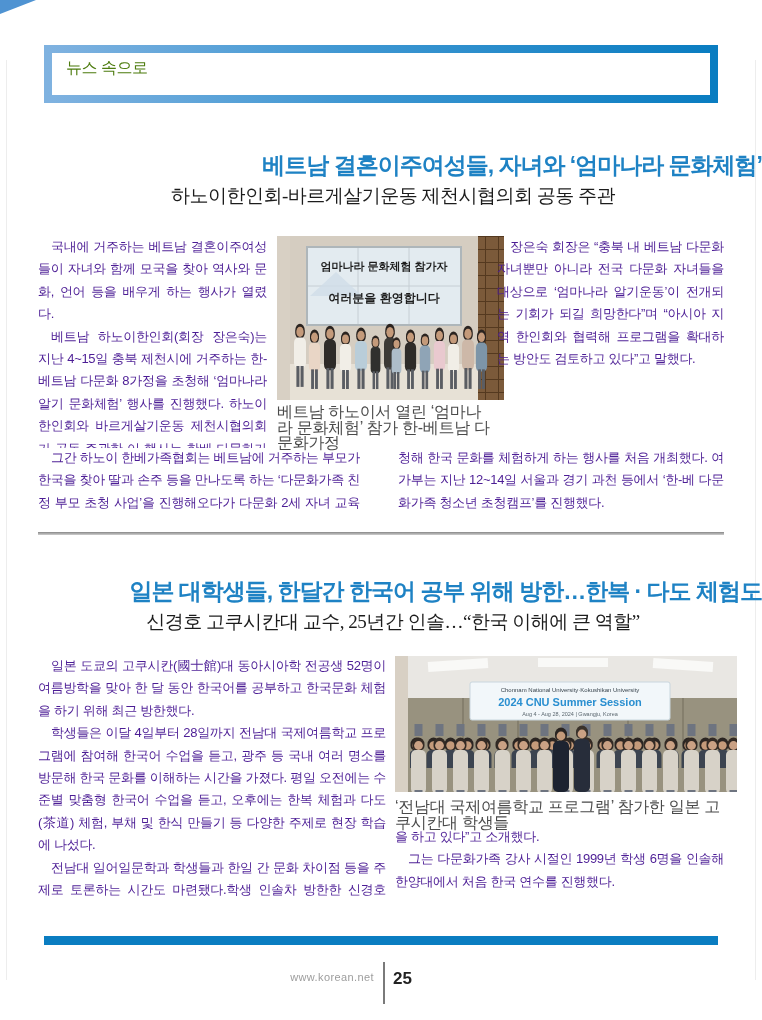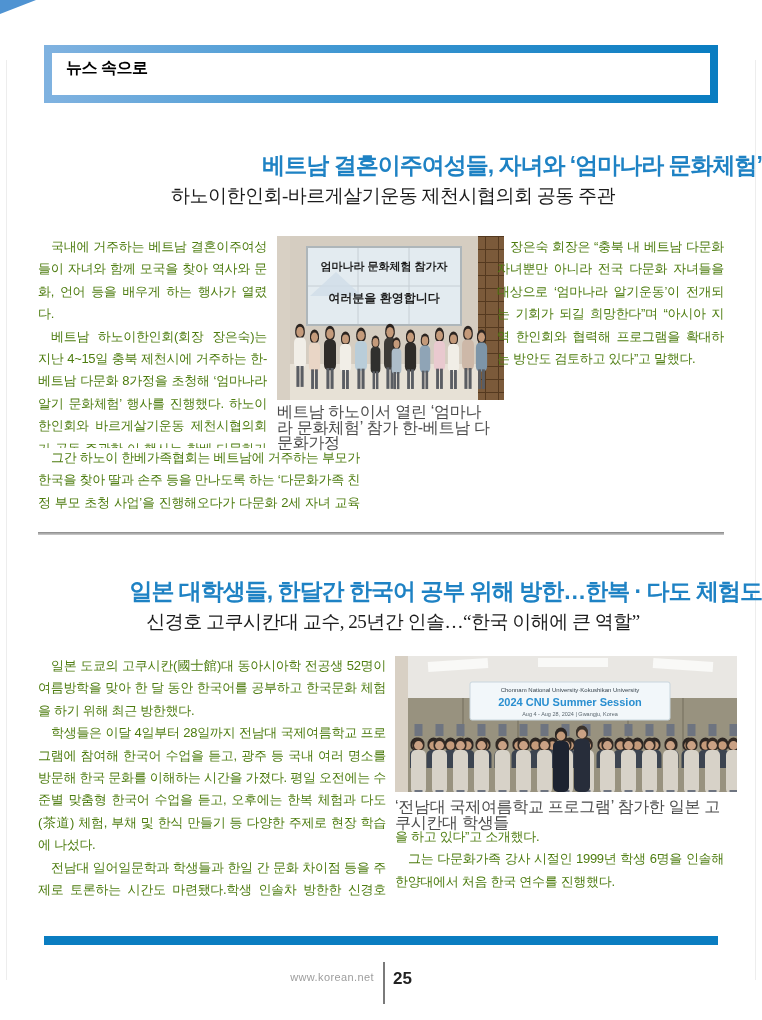--- a/index.html
+++ b/index.html
@@ -20,34 +20,34 @@
   }
   
   #header-box{
     position:absolute;left:44px;top:45px;width:674px;height:58px;
     box-sizing:border-box;border:8px solid;
     border-image:linear-gradient(90deg,#7fb2e0 0%,#3f97d2 45%,#0a7dc1 100%) 1;
     background:#ffffff;
   }
   #header-box .label{
     position:absolute;left:14px;top:5px;
-    font-size:16px;font-weight:bold;color:#000000;letter-spacing:-0.5px;
+    font-size:16px;font-weight:normal;color:#4d7c0f;letter-spacing:-0.5px;
   }
   .article-title{
     position:absolute;left:0;width:762px;text-align:right;
     font-size:23px;font-weight:800;color:#1e82c4;letter-spacing:-1px;
   }
   .article-subtitle{
     position:absolute;left:12px;width:762px;text-align:center;
     font-family:"Liberation Serif","DejaVu Serif",serif;
     font-size:19px;color:#1c1c1c;letter-spacing:-0.5px;
   }
   .textcol{
     position:absolute;overflow:hidden;
-    font-size:13px;line-height:22.4px;text-align:justify;color:#4d7c0f;
+    font-size:13px;line-height:22.4px;text-align:justify;color:#4c1d95;
     letter-spacing:-0.3px;
   }
   .textcol p{margin:0;text-indent:13px;}
   .photo-caption{
     position:absolute;font-size:16px;line-height:15.5px;color:#4a4a4a;
     text-align:left;letter-spacing:-0.3px;
   }
   .photo-frame{position:absolute;overflow:hidden;background:#d8d0c4;padding-left:13px;}
   .photo-frame svg{display:block;}
   #divider{
@@ -140,20 +140,23 @@
   <div class="photo-caption" style="left:277px;top:404px;width:214px;">베트남 하노이서 열린 ‘엄마나라 문화체험’ 참가 한-베트남 다문화가정</div>
 
   <div class="textcol" style="left:497px;top:236px;width:227px;height:212px;">
     <p>장은숙 회장은 “충북 내 베트남 다문화 자녀뿐만 아니라 전국 다문화 자녀들을 대상으로 ‘엄마나라 알기운동’이 전개되는 기회가 되길 희망한다”며 “아시아 지역 한인회와 협력해 프로그램을 확대하는 방안도 검토하고 있다”고 말했다.</p>
 
   </div>
 
   <div class="textcol" style="left:38px;top:447px;width:322px;height:68px;">
     <p>그간 하노이 한베가족협회는 베트남에 거주하는 부모가 한국을 찾아 딸과 손주 등을 만나도록 하는 ‘다문화가족 친정 부모 초청 사업’을 진행해오다가 다문화 2세 자녀 교육도 필요하다고 보고</p>
   </div>
+  <div class="textcol" style="left:398px;top:447px;width:326px;height:68px;">
+    <p style="text-indent:0;">청해 한국 문화를 체험하게 하는 행사를 처음 개최했다. 여가부는 지난 12~14일 서울과 경기 과천 등에서 ‘한-베 다문화가족 청소년 초청캠프’를 진행했다.</p>
+  </div>
 
   <div id="divider"></div>
 
   <div class="article-title" style="top:576px;">일본 대학생들, 한달간 한국어 공부 위해 방한…한복 · 다도 체험도</div>
   <div class="article-subtitle" style="top:609px;">신경호 고쿠시칸대 교수, 25년간 인솔…“한국 이해에 큰 역할”</div>
 
   <div class="textcol" style="left:38px;top:655px;width:348px;height:248px;">
     <p>일본 도쿄의 고쿠시칸(國士館)대 동아시아학 전공생 52명이 여름방학을 맞아 한 달 동안 한국어를 공부하고 한국문화 체험을 하기 위해 최근 방한했다.</p>
     <p>학생들은 이달 4일부터 28일까지 전남대 국제여름학교 프로그램에 참여해 한국어 수업을 듣고, 광주 등 국내 여러 명소를 방문해 한국 문화를 이해하는 시간을 가졌다. 평일 오전에는 수준별 맞춤형 한국어 수업을 듣고, 오후에는 한복 체험과 다도(茶道) 체험, 부채 및 한식 만들기 등 다양한 주제로 현장 학습에 나섰다.</p>
     <p>전남대 일어일문학과 학생들과 한일 간 문화 차이점 등을 주제로 토론하는 시간도 마련됐다.학생 인솔차 방한한 신경호(61) 고쿠시칸대 아시아학부 교수는 지난 7일 서울 중구의 한 호텔에서 언론과 만나 “일본인들이 한국을 제대로 이해하는 데 한국 연수가 큰 역할</p>

